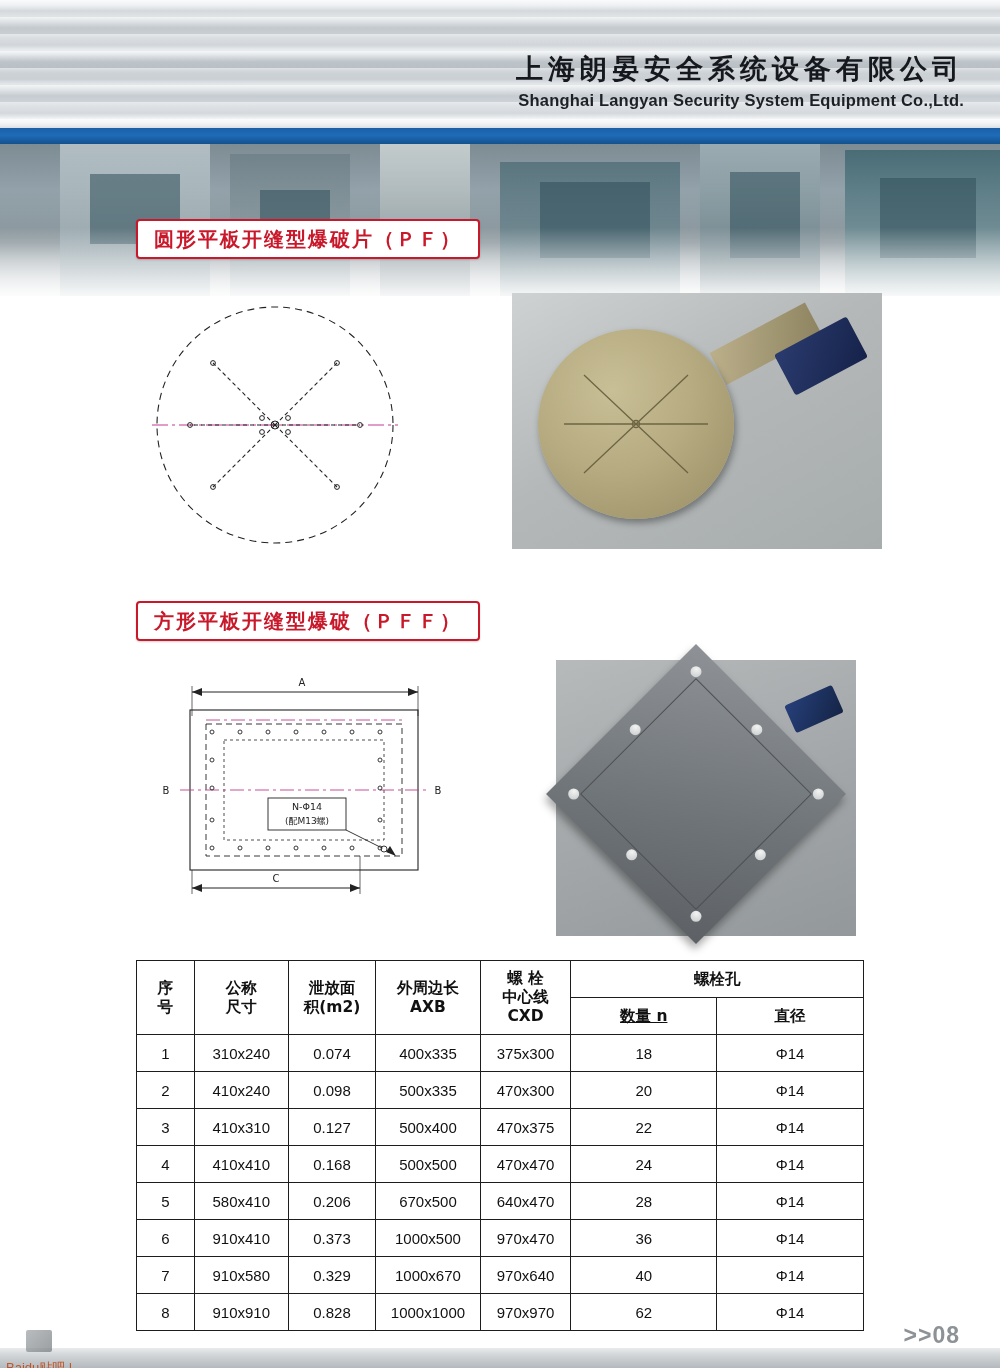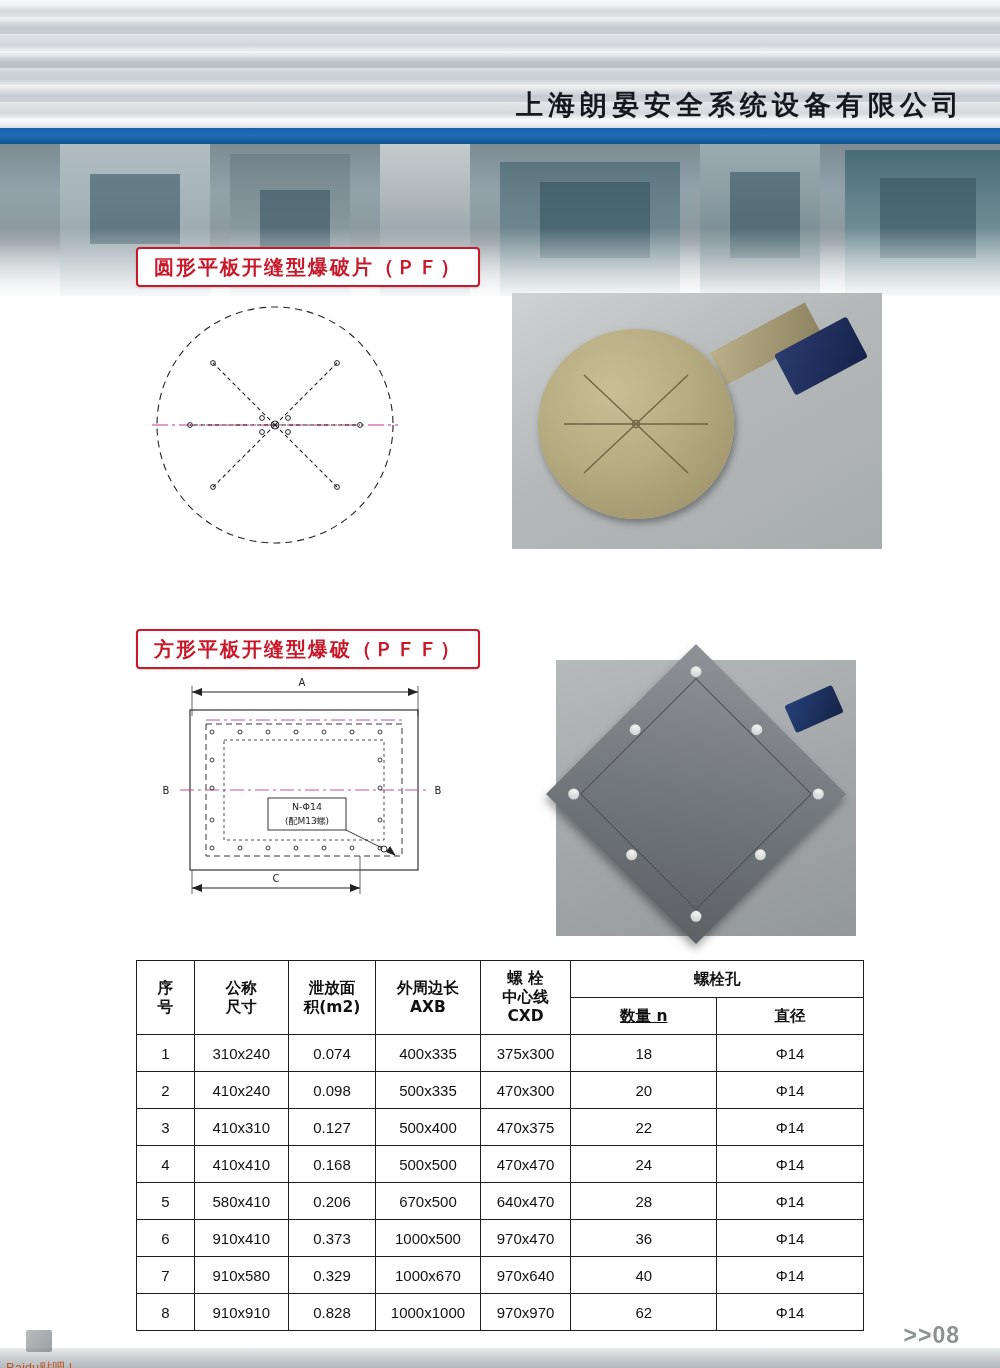--- a/index.html
+++ b/index.html
@@ -21,21 +21,21 @@
     background:repeating-linear-gradient(180deg,
       rgba(255,255,255,0.55) 0px,rgba(255,255,255,0) 6px,
       rgba(140,148,156,0.20) 11px,rgba(255,255,255,0.0) 17px);
   }
   .header-right{
     position:absolute;right:36px;top:52px;text-align:right;
   }
   .cn-company{
     font-family:"DejaVu Sans", sans-serif;
     font-size:27px;font-weight:bold;color:#15181c;letter-spacing:5px;
-    line-height:34px;white-space:nowrap;margin-top:36px;
+    line-height:34px;white-space:nowrap;
   }
   .en-company{
     font-family:"Liberation Sans", sans-serif;
     font-size:16.5px;font-weight:bold;color:#1d2126;letter-spacing:0.2px;
     margin-top:5px;white-space:nowrap;
   }
   .blue-bar{
     position:absolute;left:0;top:128px;width:1000px;height:16px;
     background:linear-gradient(180deg,#1a5fa8 0%,#1f6cb8 45%,#13528f 100%);
   }
@@ -63,21 +63,20 @@
     position:absolute;left:0;top:144px;width:1000px;height:152px;
     background:linear-gradient(180deg,rgba(255,255,255,0) 55%,rgba(255,255,255,.92) 100%);
   }
 
   
   .banner{
     position:absolute;display:flex;align-items:center;
     height:36px;border:2px solid #c8182a;border-radius:4px;
     background:#ffffff;padding:0 16px;
     box-shadow:0 1px 2px rgba(0,0,0,.18);
-    margin-top:28px;
   }
   .banner span{
     font-family:"DejaVu Sans", sans-serif;
     font-size:20px;font-weight:bold;color:#c8182a;letter-spacing:2px;white-space:nowrap;
   }
   #banner-pf{left:136px;top:219px;}
   #banner-pff{left:136px;top:601px;text-align:center;}
 
   
   .circ-drawing{position:absolute;left:150px;top:300px;width:250px;height:250px;}
@@ -158,20 +157,21 @@
     position:absolute;left:26px;top:1330px;width:26px;height:22px;
     background:linear-gradient(135deg,#9aa0a4,#70767a);opacity:.7;border-radius:2px;
   }
 </style>
 </head>
 <body>
 
 <div class="header">
   <div class="header-right">
     <div class="cn-company">上海朗晏安全系统设备有限公司</div>
+    <div class="en-company">Shanghai Langyan Security System Equipment Co.,Ltd.</div>
   </div>
 </div>
 <div class="blue-bar"></div>
 
 <div class="photo-band">
   <div class="pb-shape pb1"></div>
   <div class="pb-shape pb2"></div>
   <div class="pb-shape pb3"></div>
   <div class="pb-shape pb4"></div>
   <div class="pb-shape pb5"></div>

